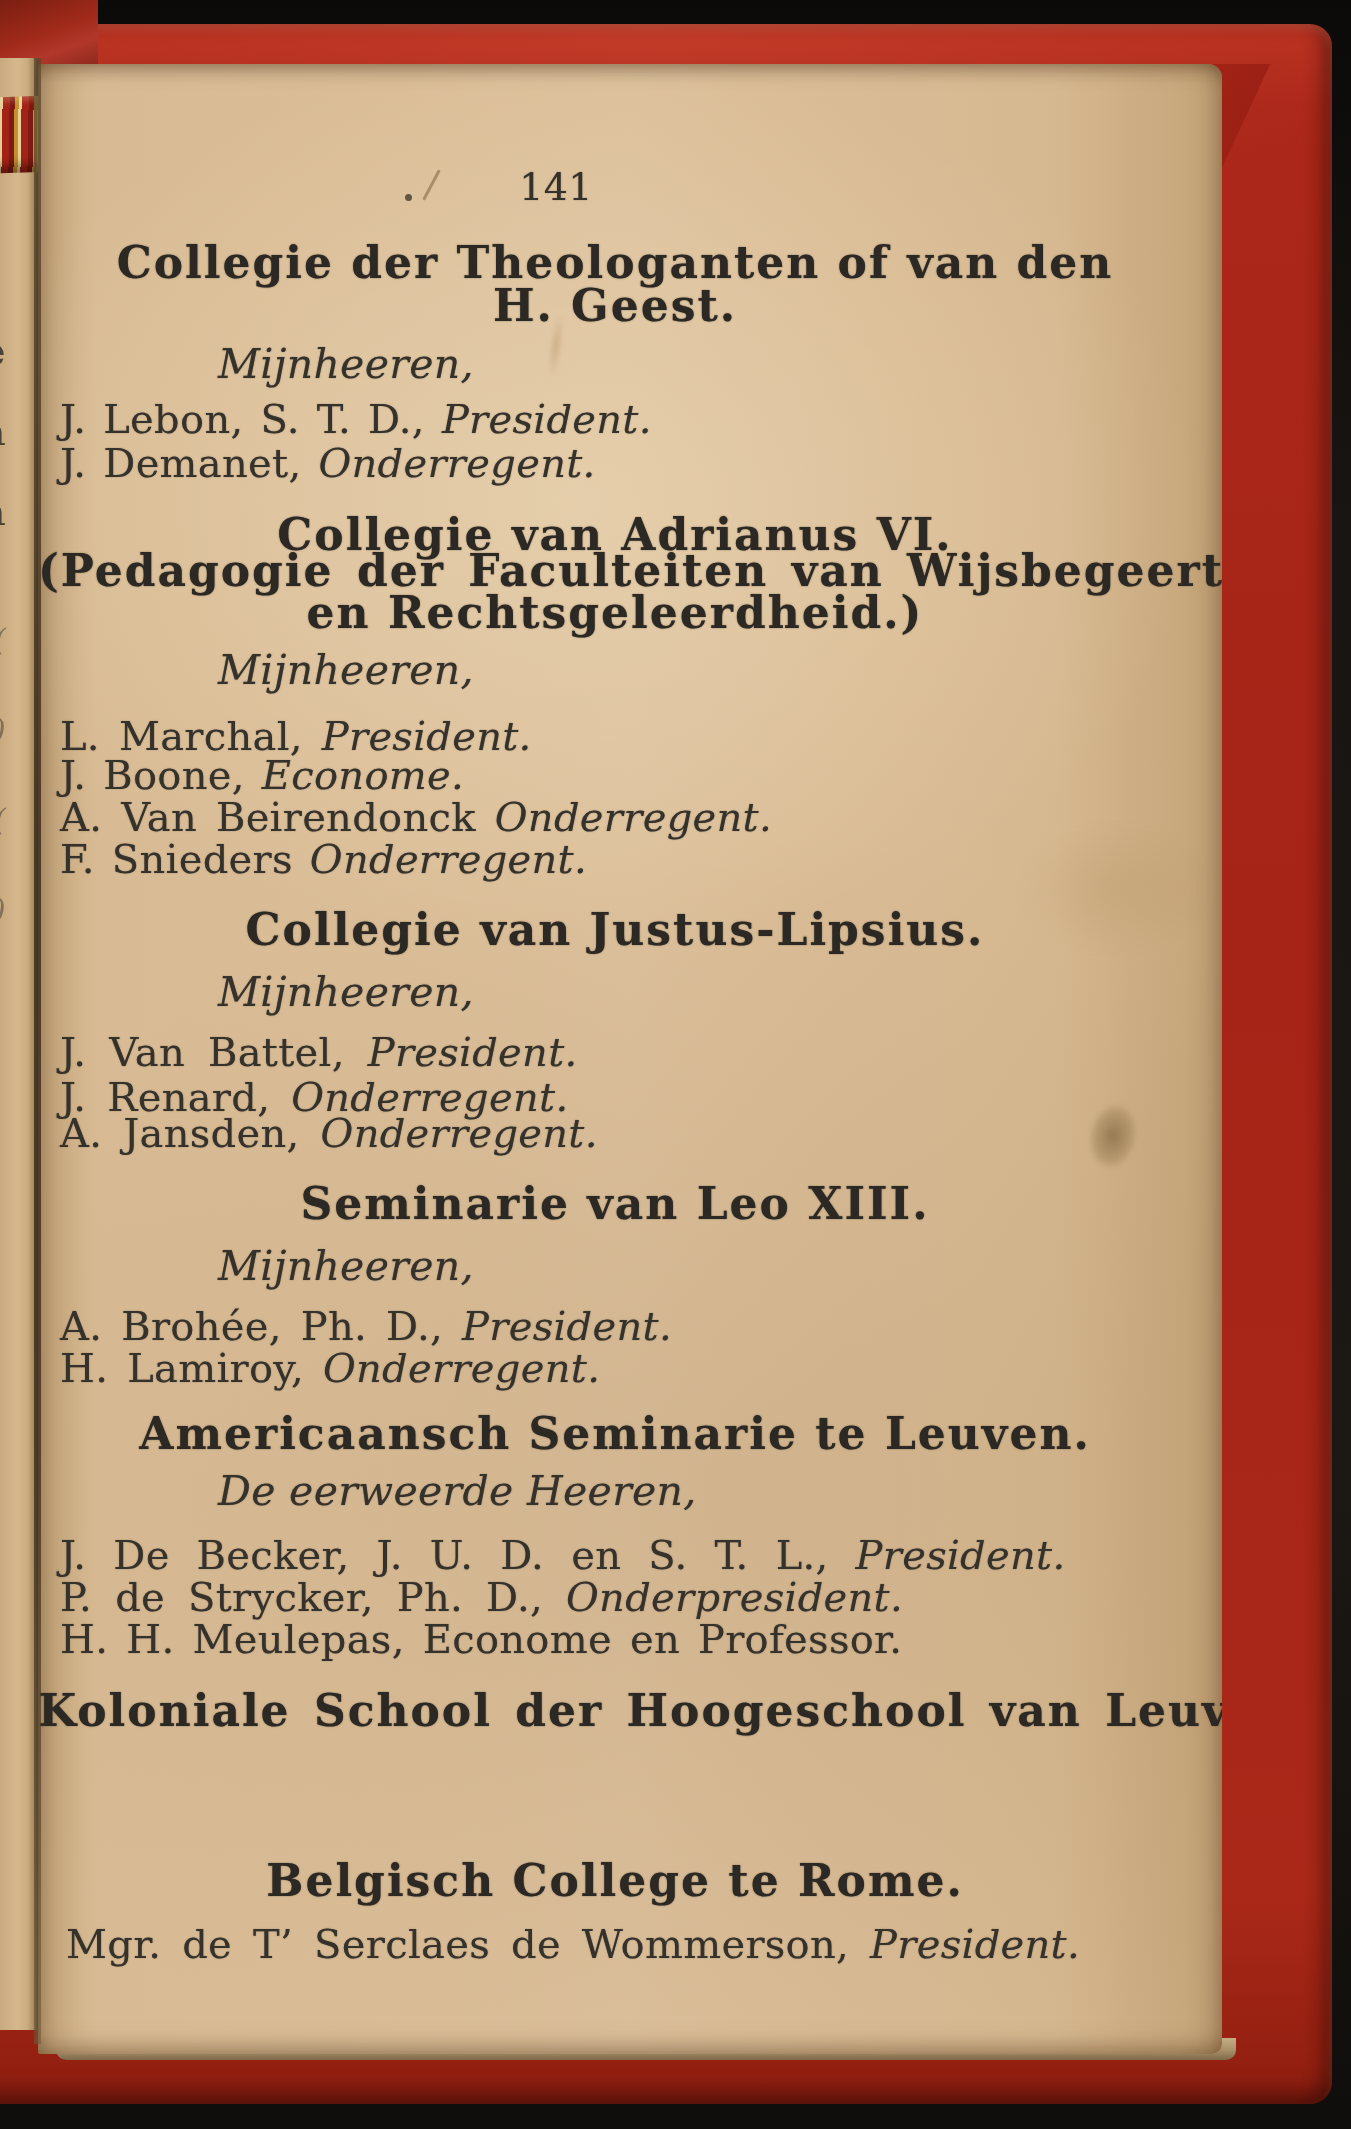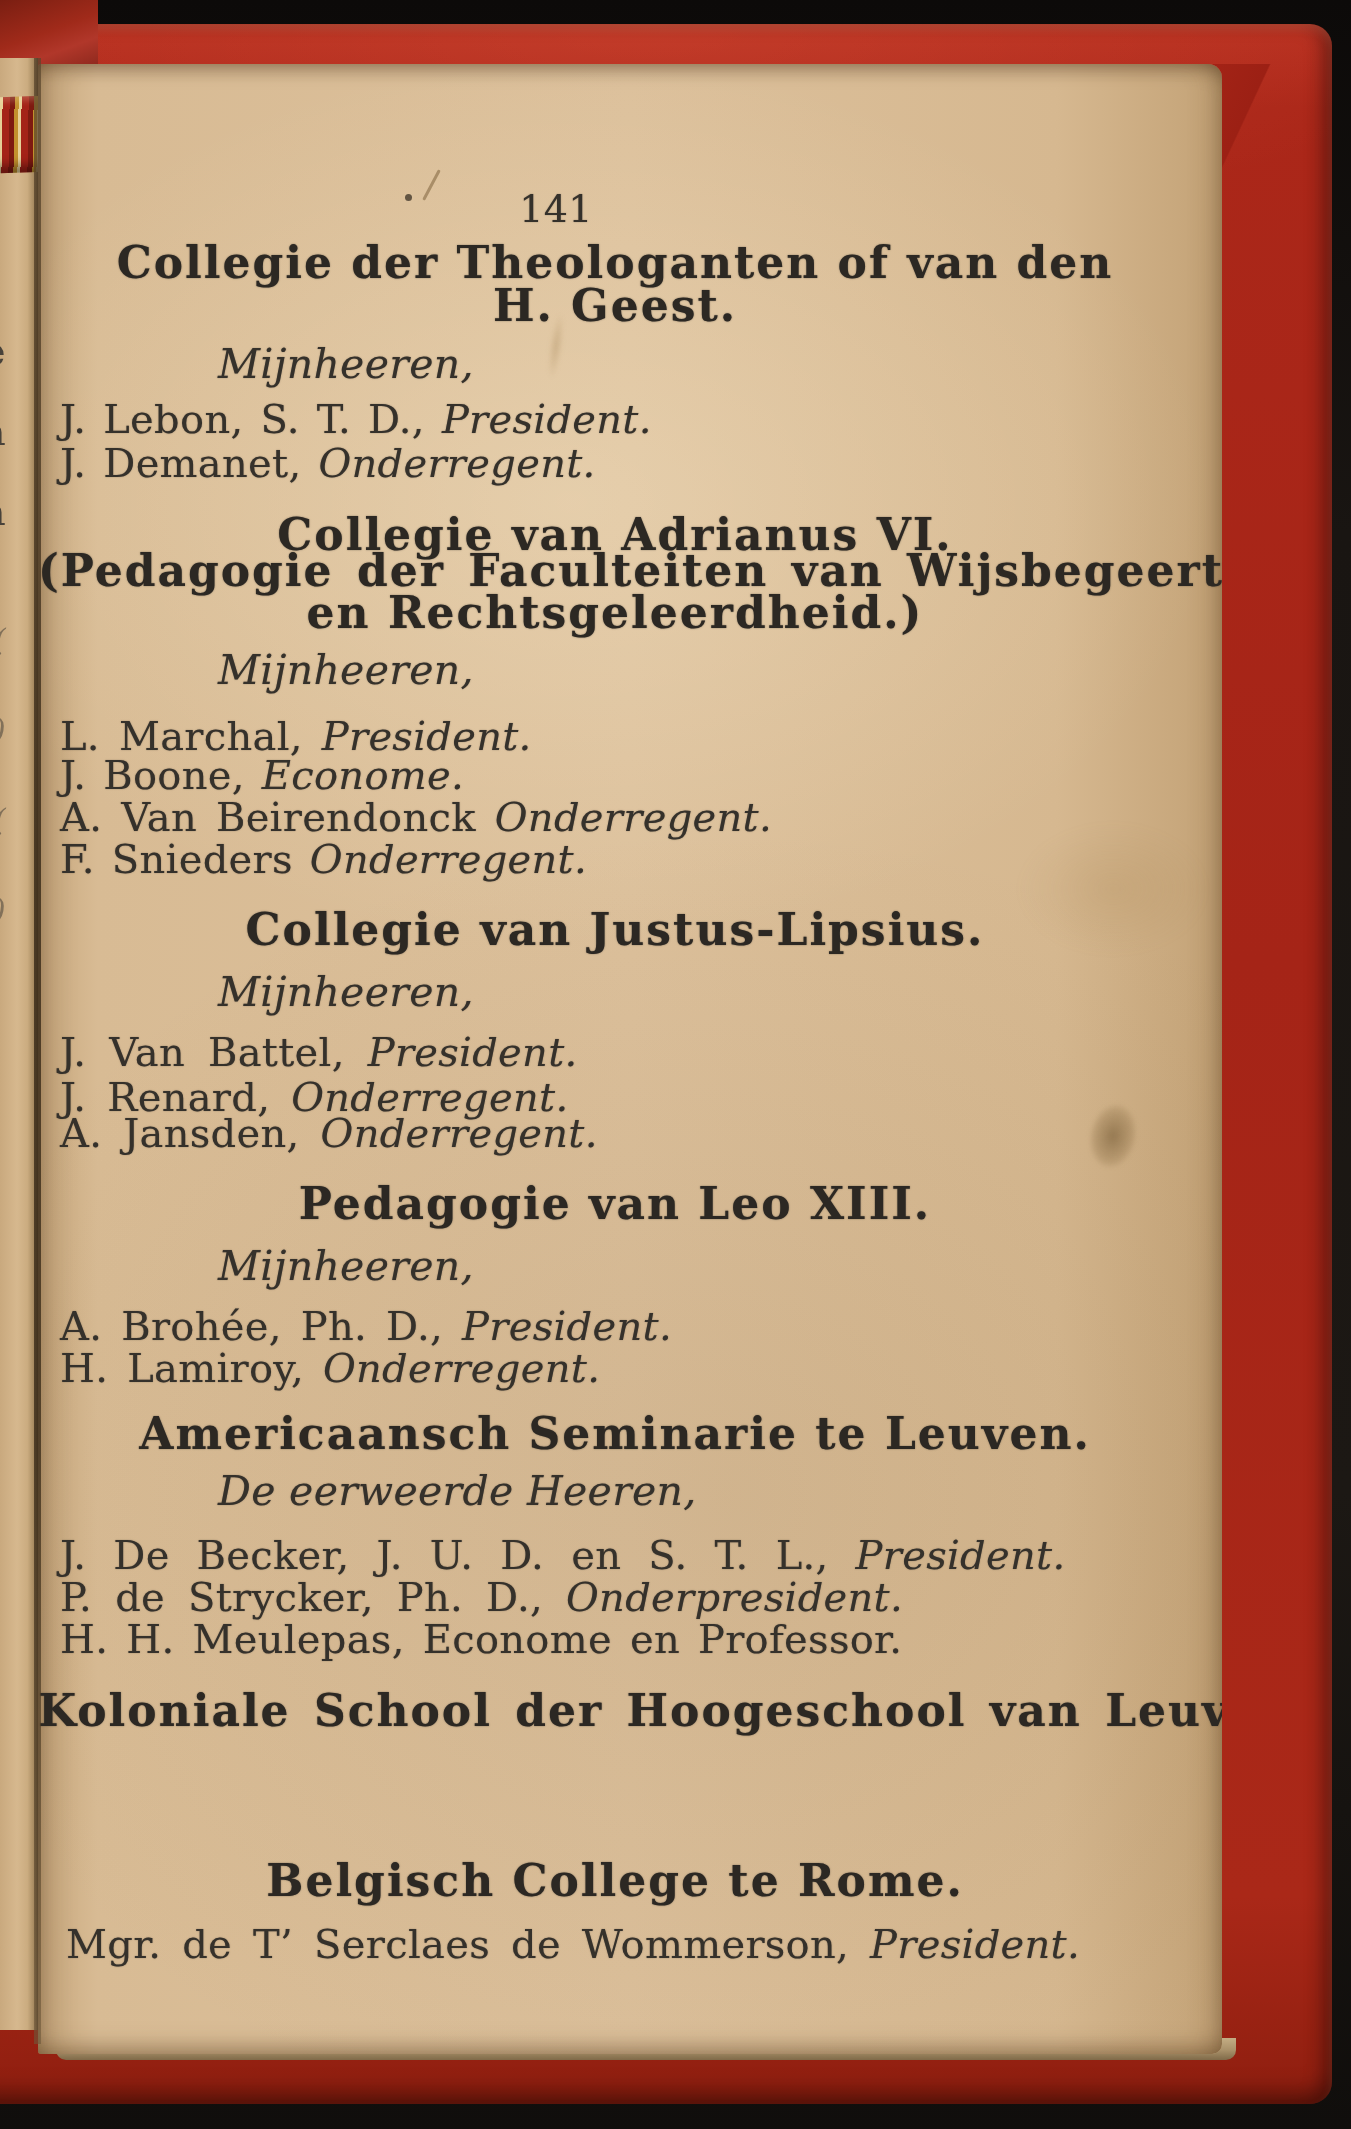--- a/index.html
+++ b/index.html
@@ -118,21 +118,21 @@
 </div>
 <div class="gutter"></div>
 
 <div class="page">
   <div class="stain s1"></div>
   <div class="stain s2"></div>
   <div class="stain s3"></div>
   <div class="speck-dot"></div>
   <div class="speck-slash"></div>
 
-  <div class="ln num" style="top:119px">141</div>
+  <div class="ln num" style="top:97px">141</div>
 
   <div class="ln h" style="top:172px">Collegie der Theologanten of van den</div>
   <div class="ln h" style="top:215px">H. Geest.</div>
   <div class="ln sal" style="top:274px">Mijnheeren,</div>
   <div class="ln e" style="top:329px;word-spacing:4px"><span class="r">J. Lebon, S. T. D., </span><span class="i">President.</span></div>
   <div class="ln e" style="top:373px;word-spacing:4px"><span class="r">J. Demanet, </span><span class="i">Onderregent.</span></div>
 
   <div class="ln h" style="top:444px">Collegie van Adrianus VI.</div>
   <div class="ln h" style="top:480px;word-spacing:6px">(Pedagogie der Faculteiten van Wijsbegeerte</div>
   <div class="ln h" style="top:522px">en Rechtsgeleerdheid.)</div>
@@ -141,21 +141,21 @@
   <div class="ln e" style="top:685px;word-spacing:4px"><span class="r">J. Boone, </span><span class="i">Econome.</span></div>
   <div class="ln e" style="top:727px;word-spacing:6px"><span class="r">A. Van Beirendonck </span><span class="i">Onderregent.</span></div>
   <div class="ln e" style="top:769px;word-spacing:4px"><span class="r">F. Snieders </span><span class="i">Onderregent.</span></div>
 
   <div class="ln h" style="top:839px">Collegie van Justus-Lipsius.</div>
   <div class="ln sal" style="top:902px">Mijnheeren,</div>
   <div class="ln e" style="top:962px;word-spacing:10px"><span class="r">J. Van Battel, </span><span class="i">President.</span></div>
   <div class="ln e" style="top:1007px;word-spacing:8px"><span class="r">J. Renard, </span><span class="i">Onderregent.</span></div>
   <div class="ln e" style="top:1043px;word-spacing:8px"><span class="r">A. Jansden, </span><span class="i">Onderregent.</span></div>
 
-  <div class="ln h" style="top:1113px">Pedagogie van Leo XIII.</div>
+  <div class="ln h" style="top:1113px">Seminarie van Leo XIII.</div>
   <div class="ln sal" style="top:1176px">Mijnheeren,</div>
   <div class="ln e" style="top:1236px;word-spacing:6px"><span class="r">A. Brohée, Ph. D., </span><span class="i">President.</span></div>
   <div class="ln e" style="top:1278px;word-spacing:6px"><span class="r">H. Lamiroy, </span><span class="i">Onderregent.</span></div>
 
   <div class="ln h" style="top:1343px">Americaansch Seminarie te Leuven.</div>
   <div class="ln sal" style="top:1401px">De eerweerde Heeren,</div>
   <div class="ln e" style="top:1465px;word-spacing:14px"><span class="r">J. De Becker, J. U. D. en S. T. L., </span><span class="i">President.</span></div>
   <div class="ln e" style="top:1507px;word-spacing:10px"><span class="r">P. de Strycker, Ph. D., </span><span class="i">Onderpresident.</span></div>
   <div class="ln e" style="top:1549px;word-spacing:5px"><span class="r">H. H. Meulepas, Econome en Professor.</span><span class="i"></span></div>
 

